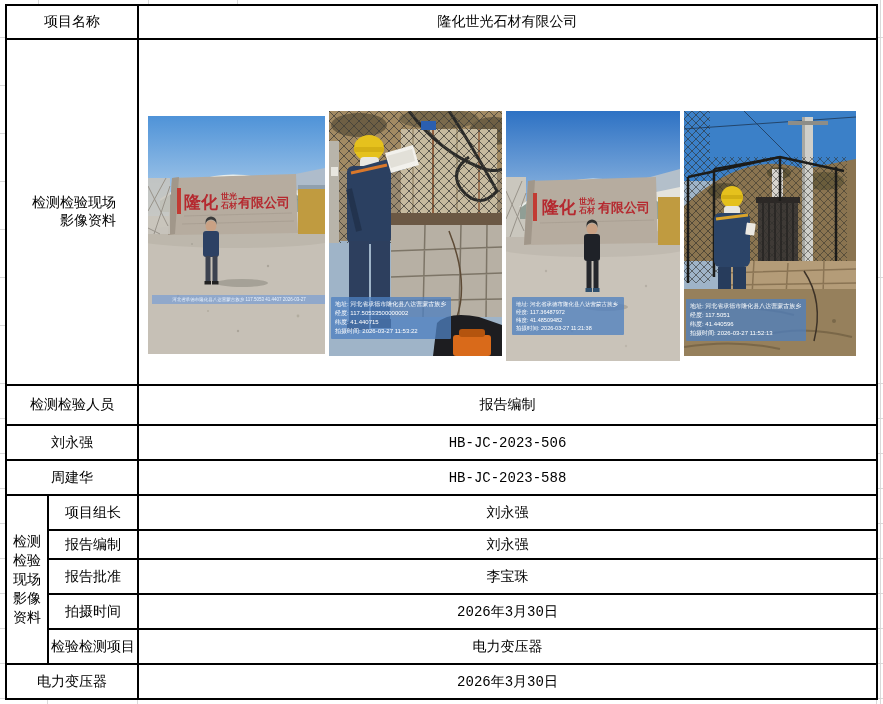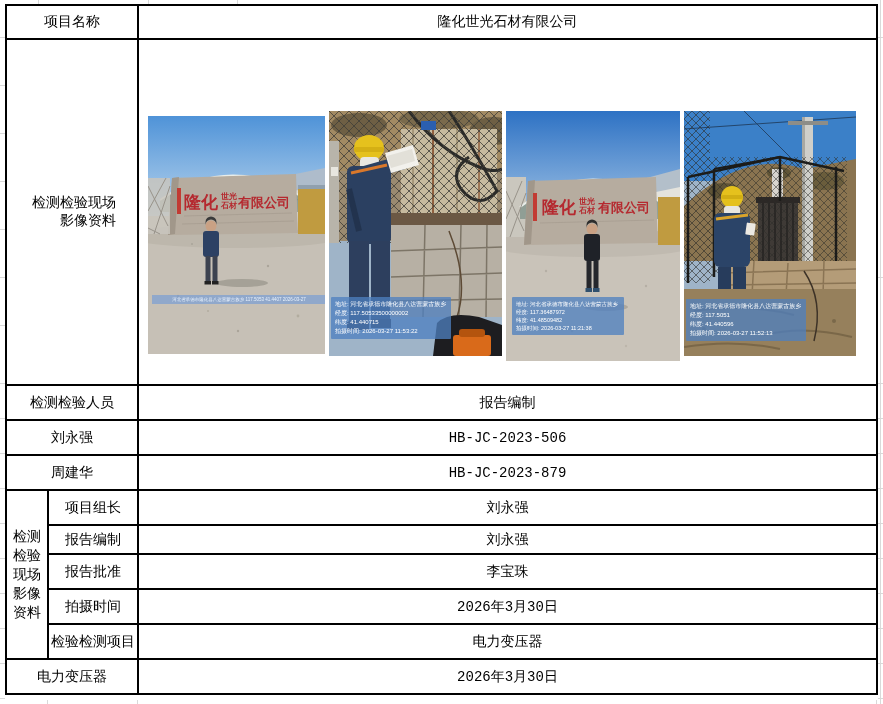--- a/index.html
+++ b/index.html
@@ -302,33 +302,33 @@
               <div>经度: 117.5051</div>
               <div>纬度: 41.440596</div>
               <div>拍摄时间: 2026-03-27 11:52:13</div>
             </div>
           </div>
 
         </div>
       </td>
     </tr>
 
-    <tr style="height:35px">
+    <tr style="height:40px">
       <td colspan="2" class="lbl">检测检验人员</td>
       <td class="lbl">报告编制</td>
     </tr>
 
     <tr style="height:35px">
       <td colspan="2" class="lbl">刘永强</td>
       <td class="val">HB-JC-2023-506</td>
     </tr>
 
     <tr style="height:35px">
       <td colspan="2" class="lbl">周建华</td>
-      <td class="val">HB-JC-2023-879</td>
+      <td class="val">HB-JC-2023-588</td>
     </tr>
 
     <tr style="height:35px">
       <td rowspan="5">
         <div class="vwrap">检测检验现场影像资料</div>
       </td>
       <td class="lbl">项目组长</td>
       <td class="lbl">刘永强</td>
     </tr>
     <tr style="height:29px">

